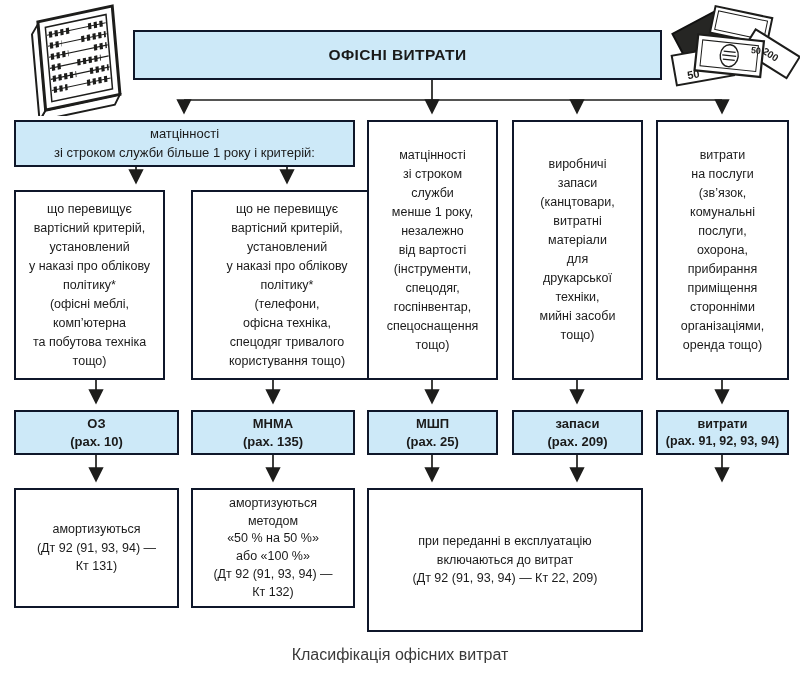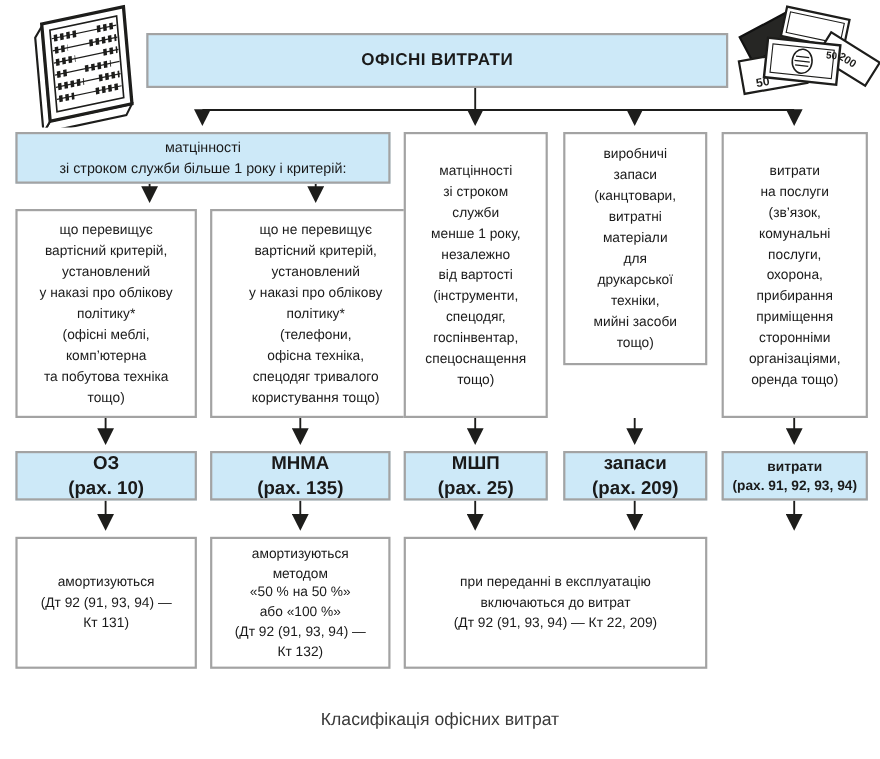--- a/index.html
+++ b/index.html
@@ -1,26 +1,26 @@
 <!DOCTYPE html>
 <html><head>
 <meta charset="utf-8">
 <style>
   html,body{margin:0;padding:0;background:#ffffff;}
   body{width:800px;height:690px;font-family:"Liberation Sans",sans-serif;}
   .stage{position:relative;width:800px;height:690px;overflow:hidden;background:#fff;}
-  .cbox{position:absolute;box-sizing:border-box;border:2px solid #a3a3a3;background:#fff;
+  .cbox{position:absolute;box-sizing:border-box;border:2px solid #0f172a;background:#fff;
         display:flex;align-items:center;justify-content:center;text-align:center;
         color:#1a1a1a;z-index:2;}
   .blue{background:#cde9f8;}
   .pre{white-space:pre-line;}
   .title-text{font-weight:bold;font-size:15.5px;letter-spacing:.4px;}
   .ghdr-text{font-size:13px;line-height:1.45;}
   .col-text{font-size:12.5px;line-height:1.52;padding:2px;}
-  .acct-text{font-weight:bold;font-size:17px;line-height:1.35;}
+  .acct-text{font-weight:bold;font-size:13px;line-height:1.35;}
   .out-text{font-size:12.5px;line-height:1.5;padding:2px;}
   .caption{position:absolute;left:0;top:646px;width:800px;text-align:center;
            font-size:16px;color:#3a3a3a;z-index:2;}
   svg.lines{position:absolute;left:0;top:0;z-index:1;}
   svg.icon{position:absolute;z-index:1;}
   b{font-weight:normal;}
 </style>
 </head>
 <body>
 
@@ -114,21 +114,21 @@
 
   <div class="cbox blue" style="left:133px;top:30px;width:529px;height:50px">
     <div class="title-text">ОФІСНІ ВИТРАТИ</div>
   </div>
 
   <div class="cbox blue" style="left:14px;top:120px;width:341px;height:47px">
     <div class="ghdr-text pre"><span>матцінності
 зі строком служби більше </span><b>1 року</b><span> і критерій:</span></div>
   </div>
 
-  <div class="cbox" style="left:14px;top:190px;width:165px;height:190px">
+  <div class="cbox" style="left:14px;top:190px;width:151px;height:190px">
     <div class="col-text pre">що перевищує
 вартісний критерій,
 установлений
 у наказі про облікову
 політику*
 (офісні меблі,
 комп’ютерна
 та побутова техніка
 тощо)</div>
   </div>
@@ -152,21 +152,21 @@
 </span><b>менше 1 року,</b><span>
 незалежно
 від вартості
 (інструменти,
 спецодяг,
 госпінвентар,
 спецоснащення
 тощо)</span></div>
   </div>
 
-  <div class="cbox" style="left:512px;top:120px;width:131px;height:212px">
+  <div class="cbox" style="left:512px;top:120px;width:131px;height:260px">
     <div class="col-text pre">виробничі
 запаси
 (канцтовари,
 витратні
 матеріали
 для
 друкарської
 техніки,
 мийні засоби
 тощо)</div>
@@ -213,21 +213,21 @@
 Кт 131)</div>
   </div>
   <div class="cbox" style="left:191px;top:488px;width:164px;height:120px">
     <div class="out-text pre" style="line-height:1.42">амортизуються
 методом
 «50 % на 50 %»
 або «100 %»
 (Дт 92 (91, 93, 94) —
 Кт 132)</div>
   </div>
-  <div class="cbox" style="left:367px;top:488px;width:276px;height:120px">
+  <div class="cbox" style="left:367px;top:488px;width:276px;height:144px">
     <div class="out-text pre">при переданні в експлуатацію
 включаються до витрат
 (Дт 92 (91, 93, 94) — Кт 22, 209)</div>
   </div>
 
   <div class="caption">Класифікація офісних витрат</div>
 
 </div>
 
 </body></html>

